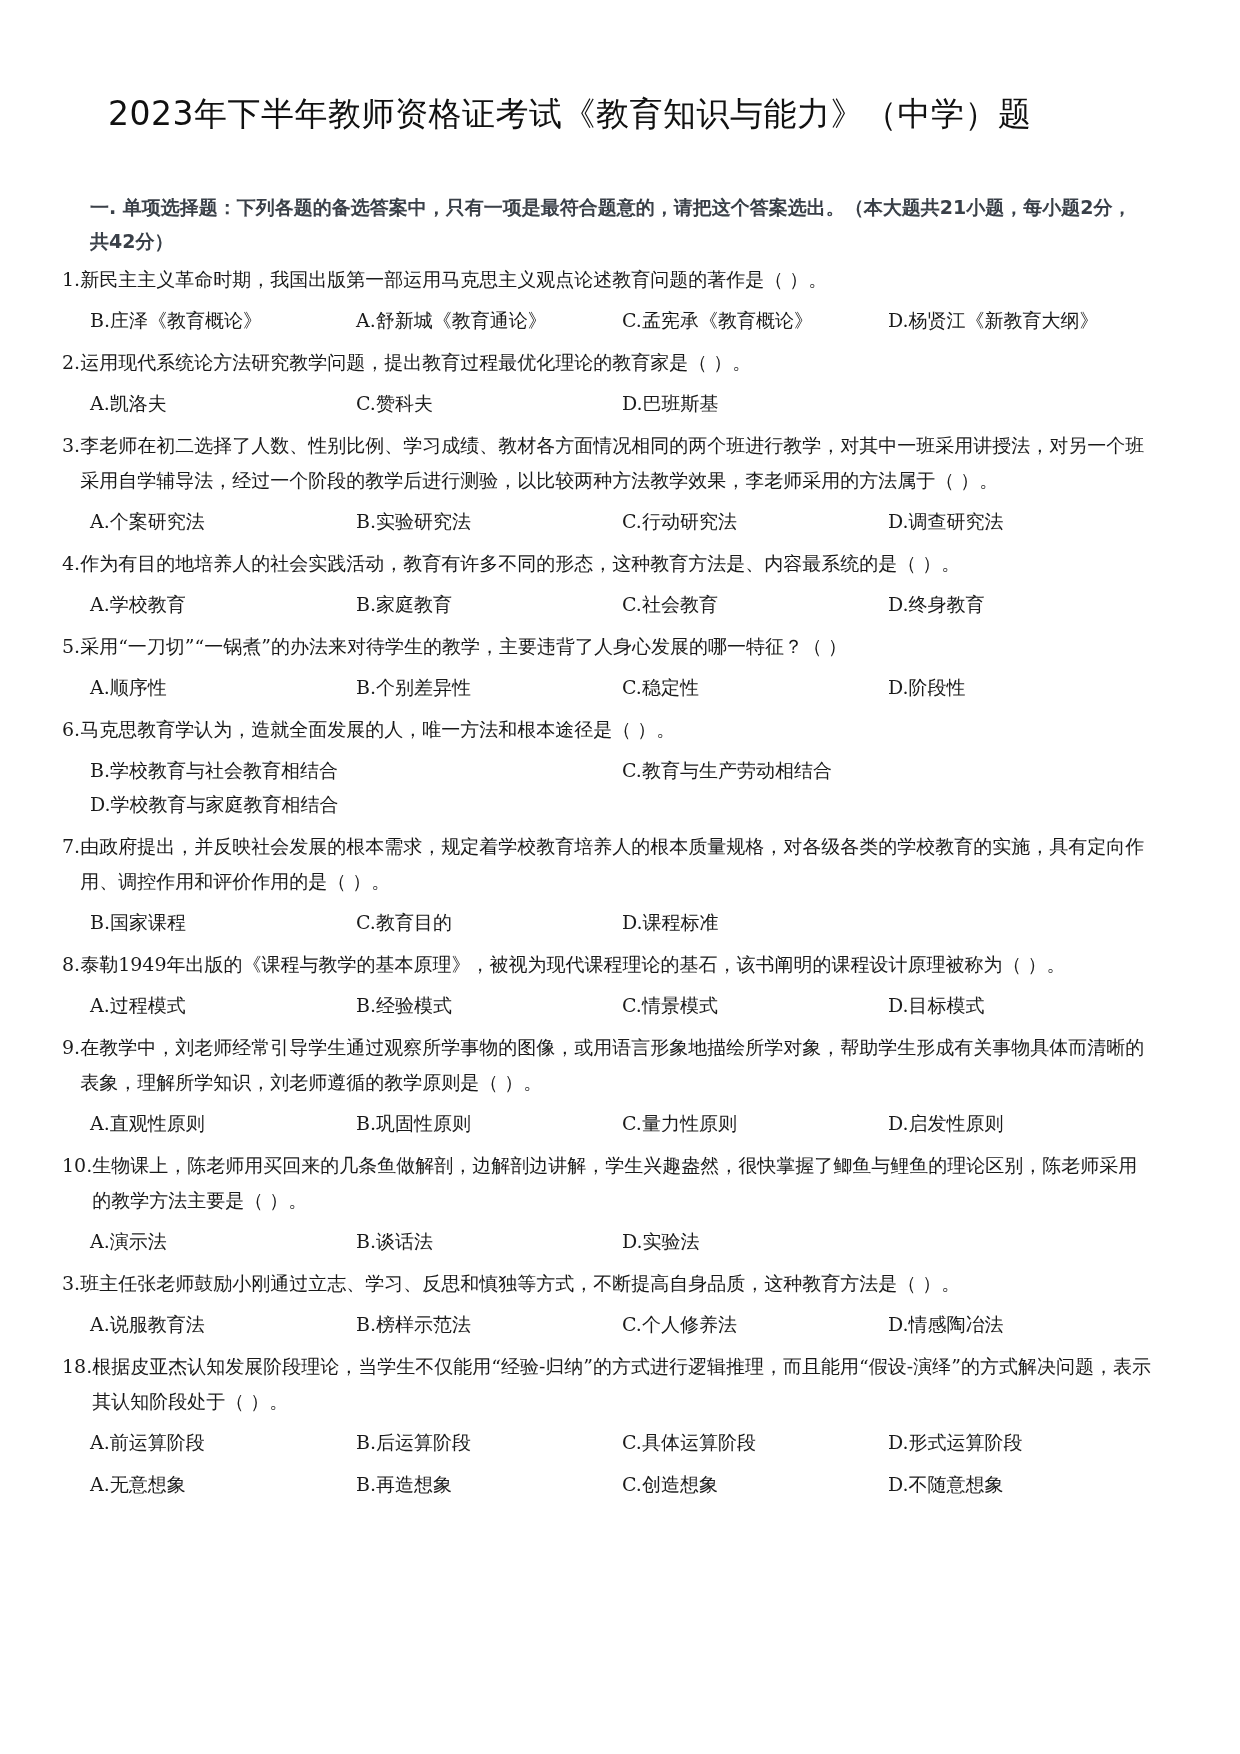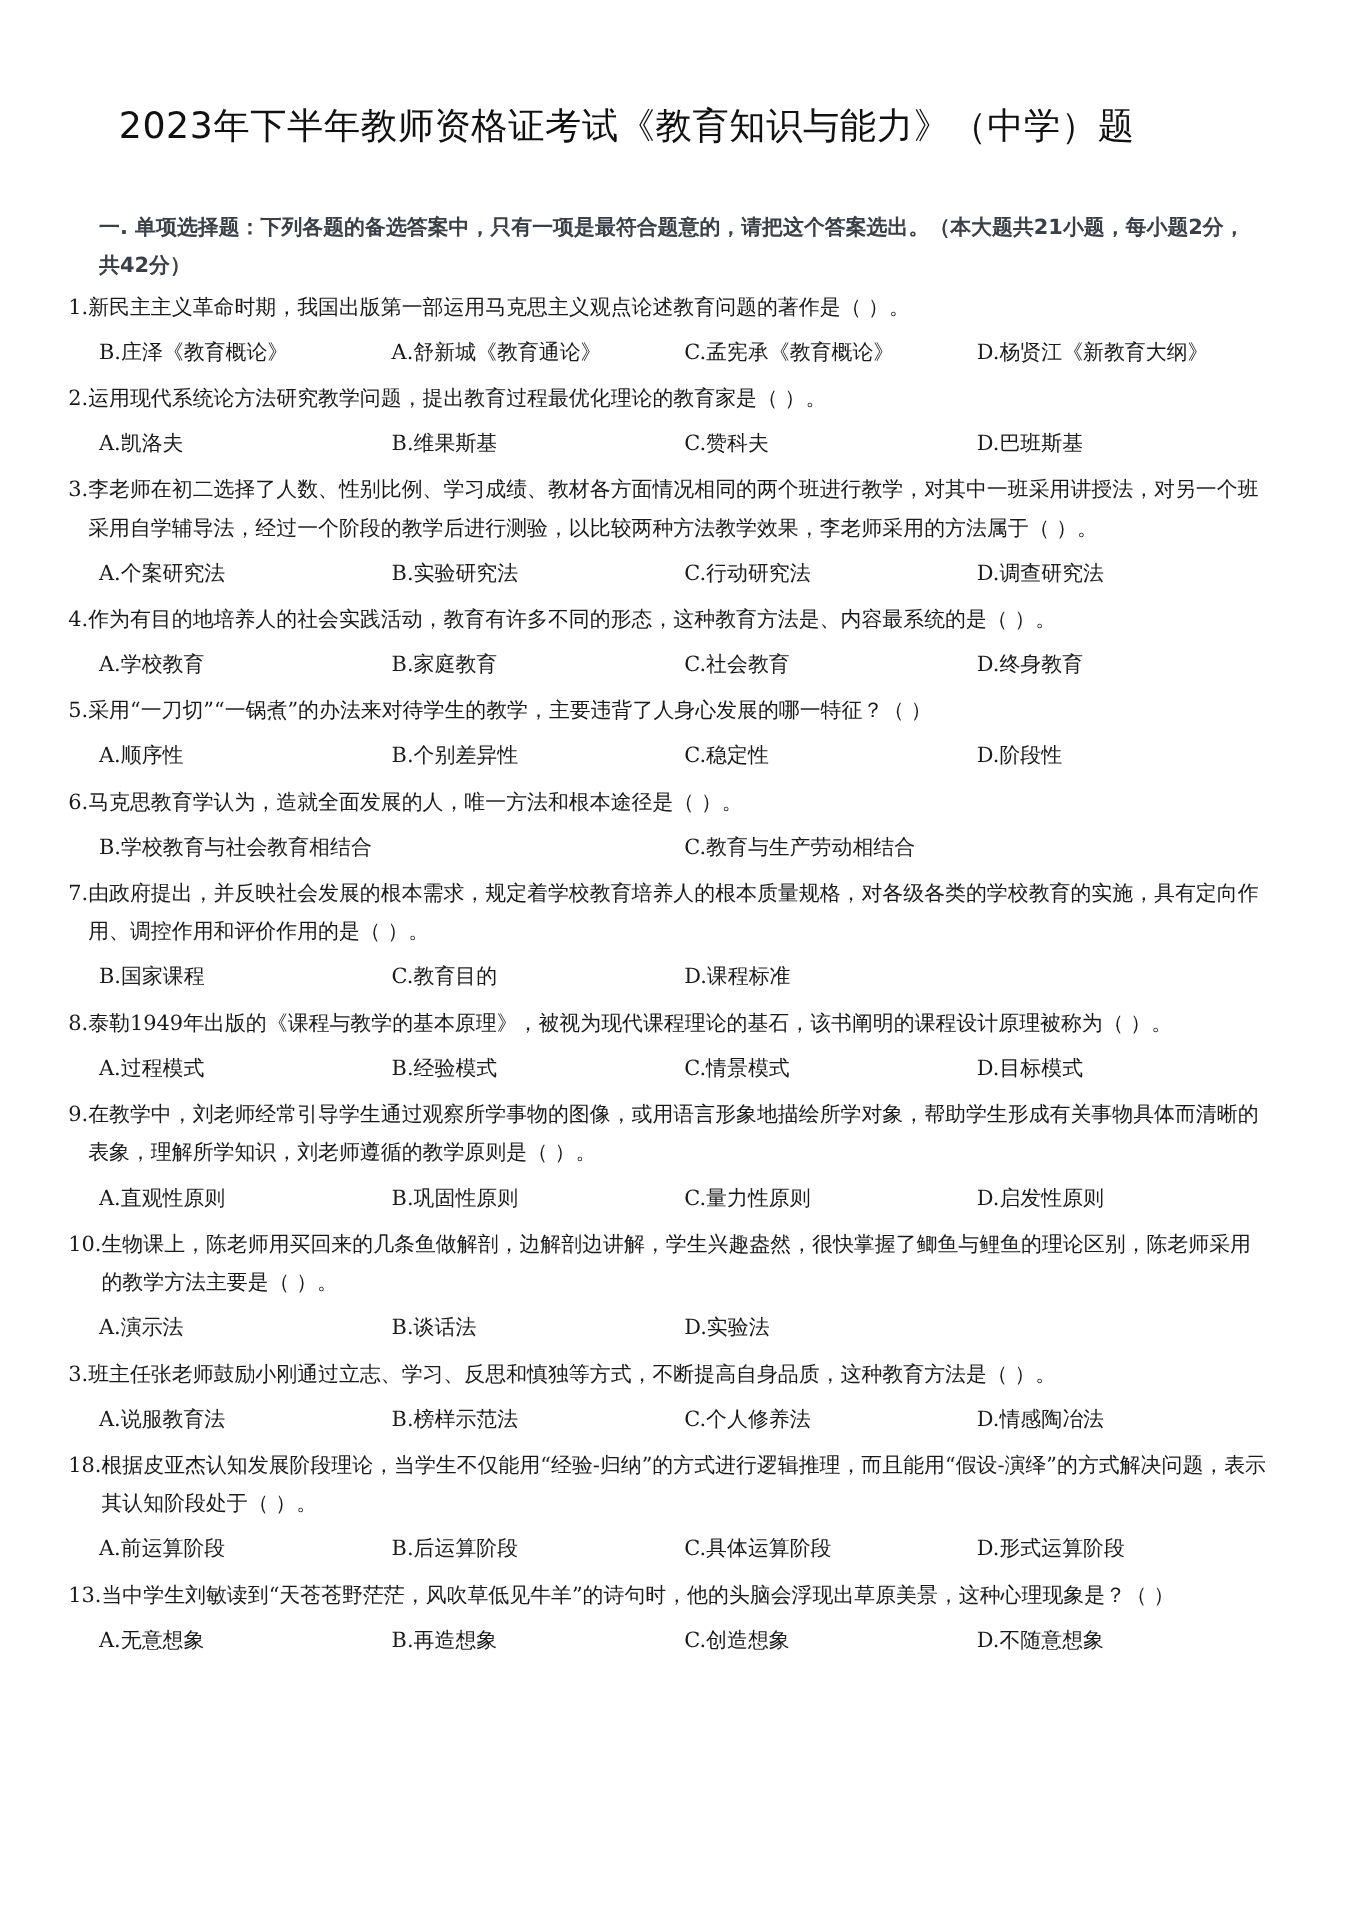--- a/index.html
+++ b/index.html
@@ -51,21 +51,20 @@
     </div>
   </div>
 
   <div class="q">
     <div class="q-stem">
         <span class="q-num">2.</span>
         <span class="q-text">运用现代系统论方法研究教学问题，提出教育过程最优化理论的教育家是（ ）。</span>
       </div>
     <div class="opts">
       <span class="opt">A.凯洛夫</span>
-      <span class="opt">B.维果斯基</span>
       <span class="opt">C.赞科夫</span>
       <span class="opt">D.巴班斯基</span>
     </div>
   </div>
 
   <div class="q">
     <div class="q-stem">
         <span class="q-num">3.</span>
         <span class="q-text">李老师在初二选择了人数、性别比例、学习成绩、教材各方面情况相同的两个班进行教学，对其中一班采用讲授法，对另一个班采用自学辅导法，经过一个阶段的教学后进行测验，以比较两种方法教学效果，李老师采用的方法属于（ ）。</span>
       </div>
@@ -104,20 +103,21 @@
   </div>
 
   <div class="q">
     <div class="q-stem">
         <span class="q-num">6.</span>
         <span class="q-text">马克思教育学认为，造就全面发展的人，唯一方法和根本途径是（ ）。</span>
       </div>
     <div class="opts two-col">
       <span class="opt">B.学校教育与社会教育相结合</span>
       <span class="opt">C.教育与生产劳动相结合</span>
+      <span class="opt">D.学校教育与家庭教育相结合</span>
     </div>
   </div>
 
   <div class="q">
     <div class="q-stem">
         <span class="q-num">7.</span>
         <span class="q-text">由政府提出，并反映社会发展的根本需求，规定着学校教育培养人的根本质量规格，对各级各类的学校教育的实施，具有定向作用、调控作用和评价作用的是（ ）。</span>
       </div>
     <div class="opts">
       <span class="opt">B.国家课程</span>
@@ -184,24 +184,20 @@
       </div>
     <div class="opts">
       <span class="opt">A.前运算阶段</span>
       <span class="opt">B.后运算阶段</span>
       <span class="opt">C.具体运算阶段</span>
       <span class="opt">D.形式运算阶段</span>
     </div>
   </div>
 
   <div class="q">
-    <div class="q-stem">
-        <span class="q-num">13.</span>
-        <span class="q-text">当中学生刘敏读到“天苍苍野茫茫，风吹草低见牛羊”的诗句时，他的头脑会浮现出草原美景，这种心理现象是？（ ）</span>
-      </div>
     <div class="opts">
       <span class="opt">A.无意想象</span>
       <span class="opt">B.再造想象</span>
       <span class="opt">C.创造想象</span>
       <span class="opt">D.不随意想象</span>
     </div>
   </div>
 
 </div>
 

